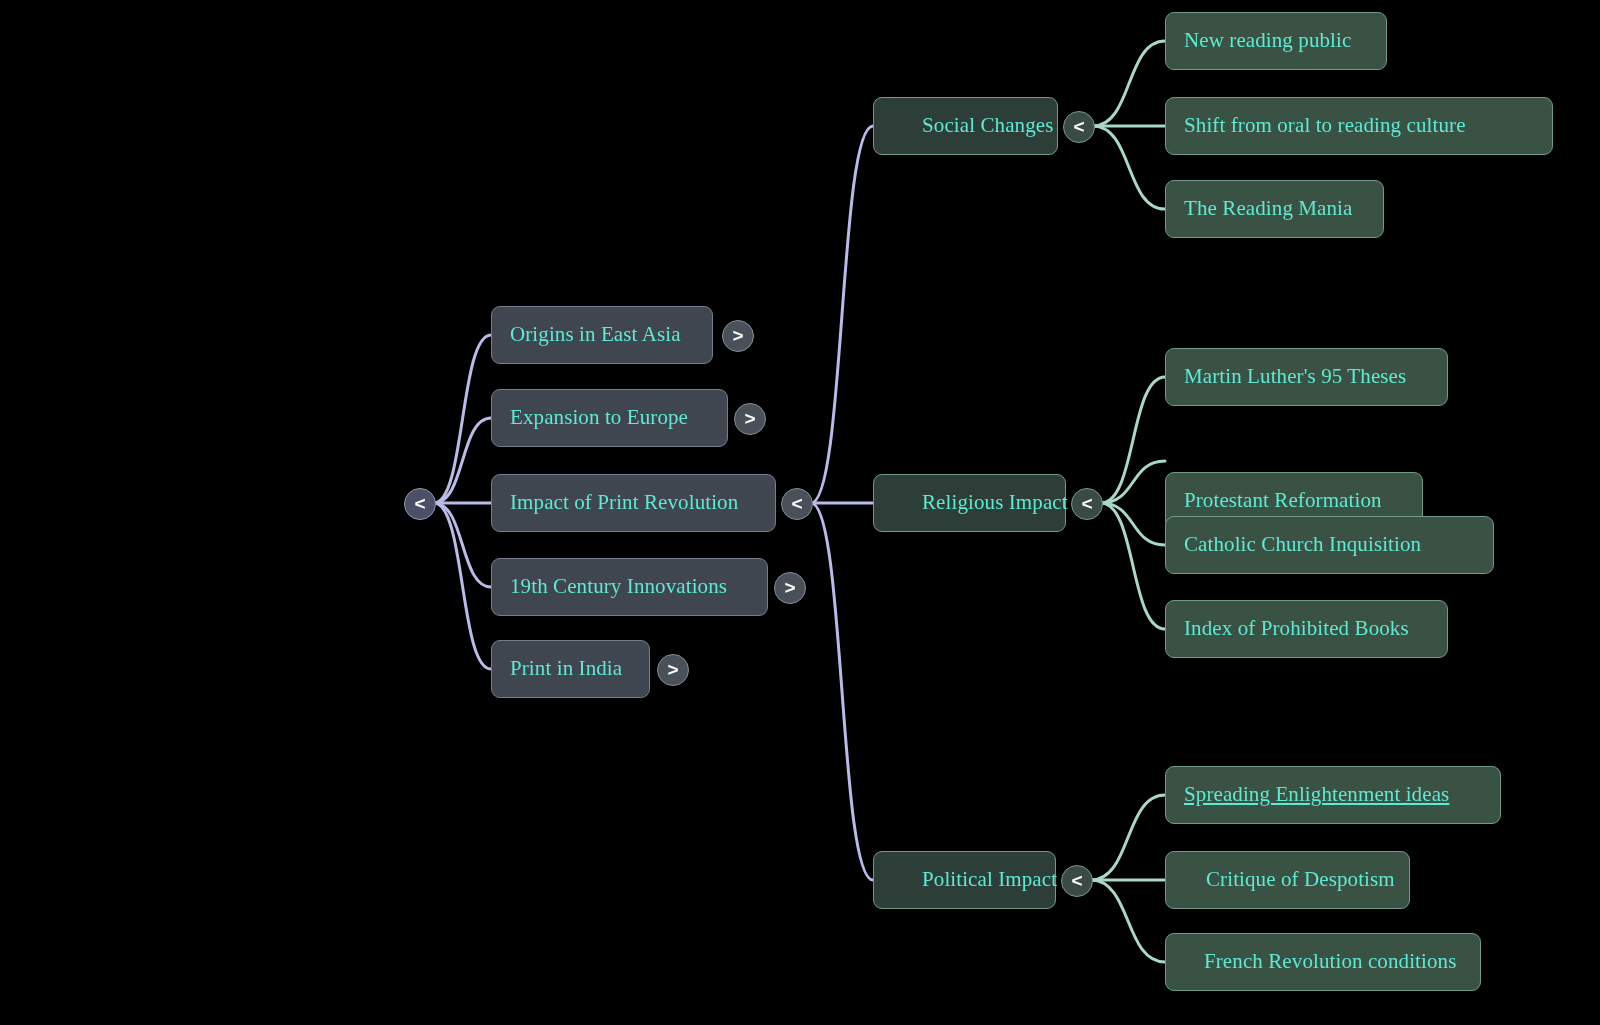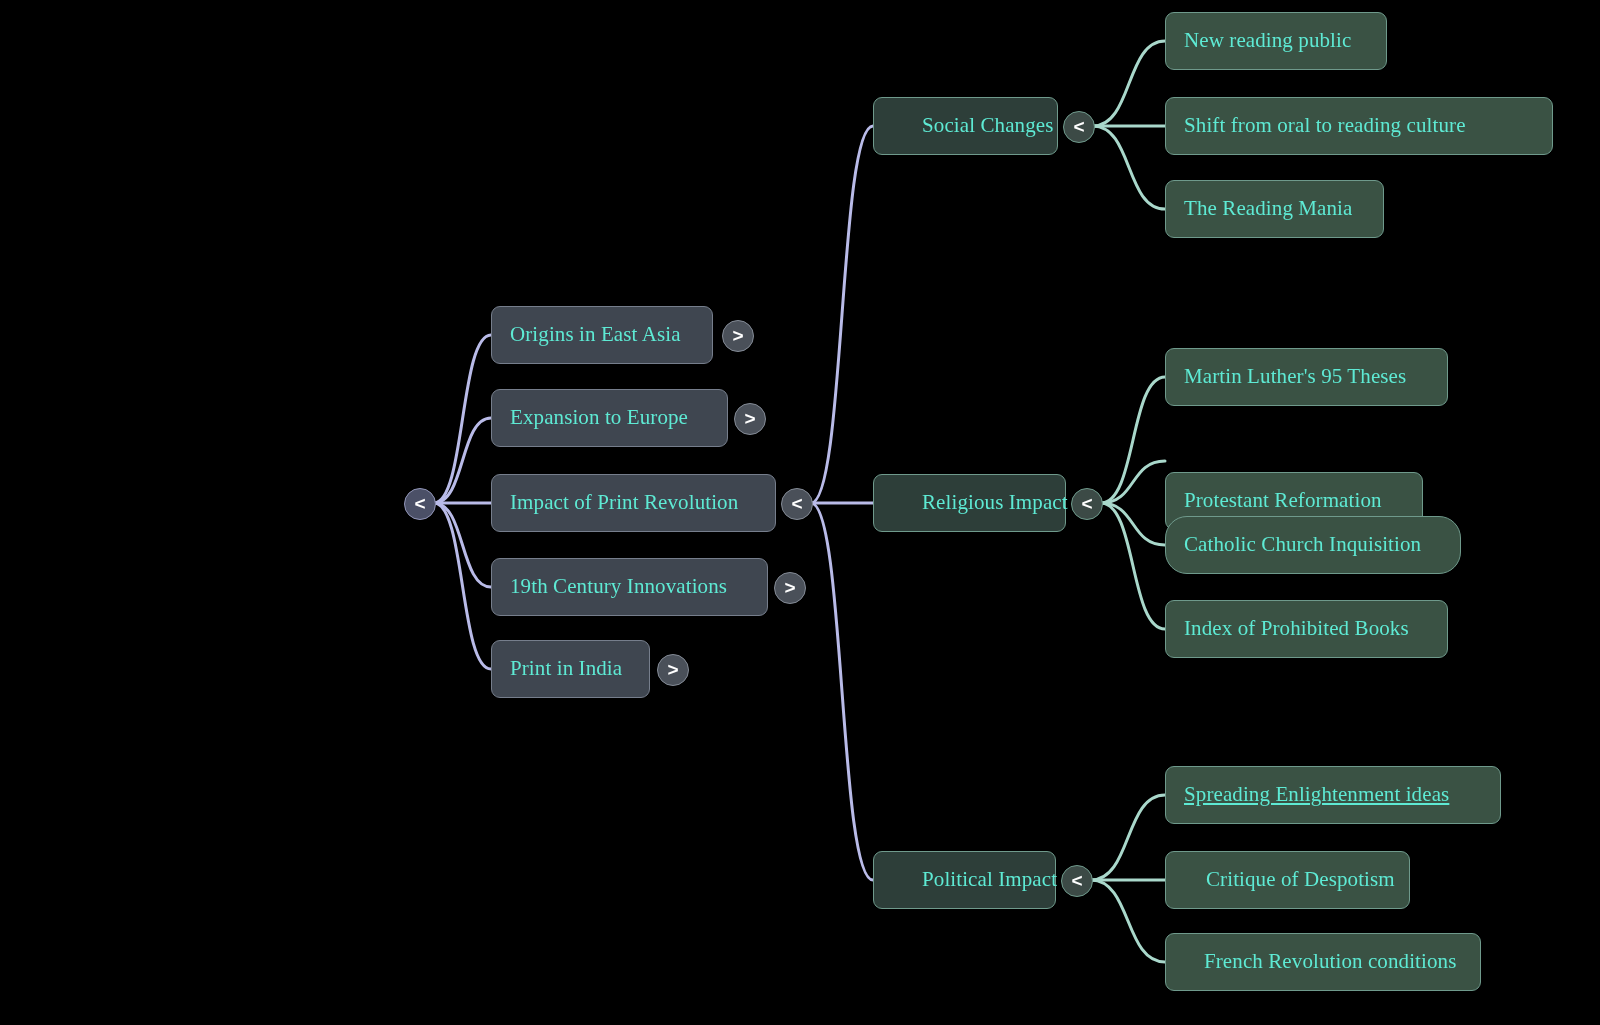--- a/index.html
+++ b/index.html
@@ -178,21 +178,21 @@
       </div>
       <div class="node node-leaf" style="left: 1165px; top: 180px; width: 219px; height: 58px;">
         <span class="label">The Reading Mania</span>
       </div>
       <div class="node node-leaf" style="left: 1165px; top: 348px; width: 283px; height: 58px;">
         <span class="label">Martin Luther's 95 Theses</span>
       </div>
       <div class="node node-leaf" style="left: 1165px; top: 432px; width: 258px; height: 58px; margin-top: 40px;">
         <span class="label">Protestant Reformation</span>
       </div>
-      <div class="node node-leaf" style="left: 1165px; top: 516px; width: 296px; height: 58px; border-radius: 22px;">
+      <div class="node node-leaf" style="left: 1165px; top: 516px; width: 329px; height: 58px;">
         <span class="label">Catholic Church Inquisition</span>
       </div>
       <div class="node node-leaf" style="left: 1165px; top: 600px; width: 283px; height: 58px;">
         <span class="label">Index of Prohibited Books</span>
       </div>
       <div class="node node-leaf" style="left: 1165px; top: 766px; width: 336px; height: 58px; text-decoration: underline;">
         <span class="label">Spreading Enlightenment ideas</span>
       </div>
       <div class="node node-leaf" style="left: 1165px; top: 851px; width: 245px; height: 58px; padding-left: 40px;">
         <span class="label">Critique of Despotism</span>

